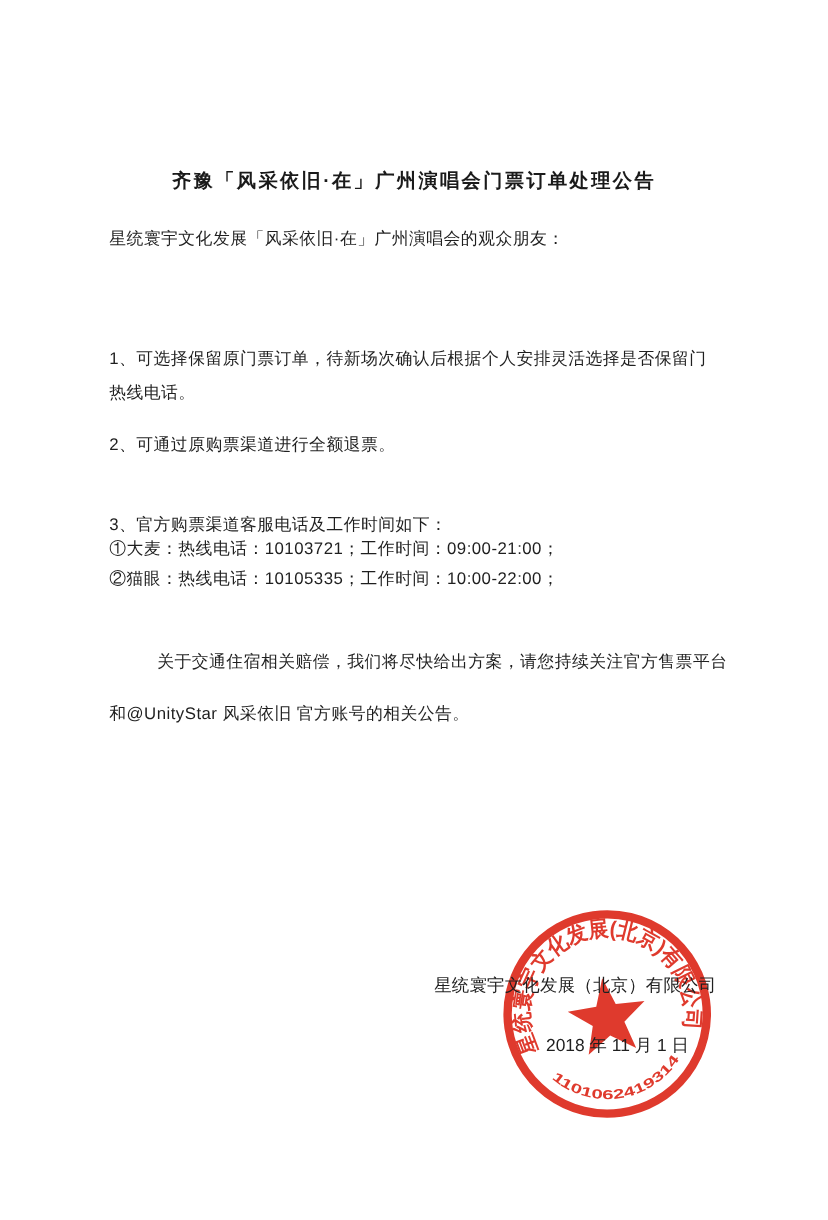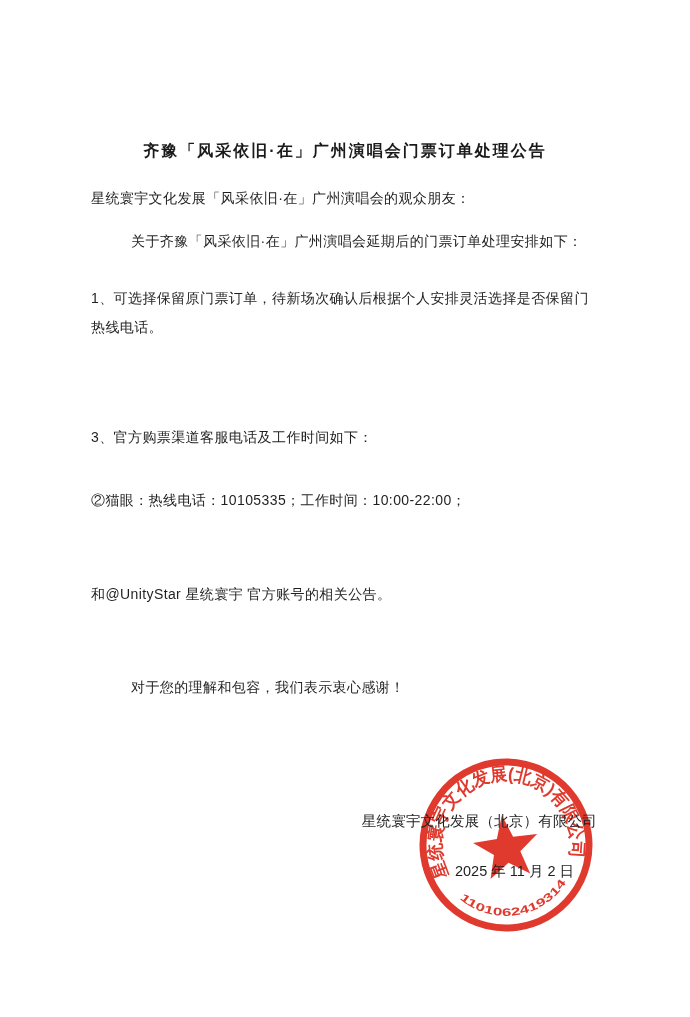--- a/index.html
+++ b/index.html
@@ -38,21 +38,21 @@
     color: #1f1f1f;
   }
   .line.indent { left: 131px; }
   .t0  { top: 188px; }
   .t1  { top: 231px; }
   .t2  { top: 288px; }
   .t3  { top: 317px; }
   .t4  { top: 360px; }
   .t5  { top: 427px; }
   .t6  { top: 447px; }
-  .t7  { top: 490px; text-align: right; }
+  .t7  { top: 472px; text-align: right; }
   .t8  { top: 541px; }
   .t9  { top: 584px; }
   .t10 { top: 677px; }
   .signature {
     position: absolute;
     top: 812px;
     left: 0;
     width: 597px;
     text-align: right;
     font-size: 14.5px;
@@ -84,41 +84,42 @@
   }
 </style>
 </head>
 <body>
 
 <div class="page">
 
   <div class="doc-title">齐豫「风采依旧·在」广州演唱会门票订单处理公告</div>
 
   <div class="line t0">星统寰宇文化发展「风采依旧·在」广州演唱会的观众朋友：</div>
-  <div class="line t1 indent">关于齐豫「风采依旧·在」广州演唱会延期后的门票订单处理安排如下：</div>
   <div class="line t2">1、可选择保留原门票订单，待新场次确认后根据个人安排灵活选择是否保留门</div>
   <div class="line t3">热线电话。</div>
+  <div class="line t4">2、可通过原购票渠道进行全额退票。</div>
   <div class="line t5">3、官方购票渠道客服电话及工作时间如下：</div>
+  <div class="line t6">①大麦：热线电话：10103721；工作时间：09:00-21:00；</div>
   <div class="line t7">②猫眼：热线电话：10105335；工作时间：10:00-22:00；</div>
-  <div class="line t9">和@UnityStar 星统寰宇 官方账号的相关公告。</div>
-  <div class="line t10 indent">对于您的理解和包容，我们表示衷心感谢！</div>
+  <div class="line t8 indent">关于交通住宿相关赔偿，我们将尽快给出方案，请您持续关注官方售票平台</div>
+  <div class="line t9">和@UnityStar 风采依旧 官方账号的相关公告。</div>
 
   <svg class="seal" viewBox="0 0 178 178" xmlns="http://www.w3.org/2000/svg" aria-hidden="true">
     <g transform="rotate(-8 89 89)" fill="#dd2b1d">
       <circle cx="89" cy="89" r="83" fill="none" stroke="#dd2b1d" stroke-width="7"></circle>
       <defs>
         <path id="nameArc" d="M 27.9 111.2 A 65 65 0 1 1 150.1 111.2" fill="none"></path>
         <path id="numArc" d="M 33.1 132.7 A 71 71 0 0 0 144.9 132.7" fill="none"></path>
       </defs>
       <text font-size="18" font-weight="bold" letter-spacing="0" font-family="Liberation Sans, sans-serif" fill="#dd2b1d">
         <textPath href="#nameArc" startOffset="0" textLength="248" lengthAdjust="spacingAndGlyphs">星统寰宇文化发展(北京)有限公司</textPath>
       </text>
       <polygon points="89,59 97.2,81.7 121.3,82.5 102.3,97.3 109,120.5 89,107 69,120.5 75.7,97.3 56.7,82.5 80.8,81.7"></polygon>
       <text font-size="11" font-weight="bold" font-family="Liberation Sans, sans-serif" fill="#dd2b1d">
         <textPath href="#numArc" startOffset="4" textLength="122" lengthAdjust="spacingAndGlyphs">1101062419314</textPath>
       </text>
     </g>
   </svg>
 
   <div class="signature">星统寰宇文化发展（北京）有限公司</div>
-  <div class="sig-date">2025 年 11 月 2 日</div>
+  <div class="sig-date">2018 年 11 月 1 日</div>
 
 </div>
 
 </body></html>

